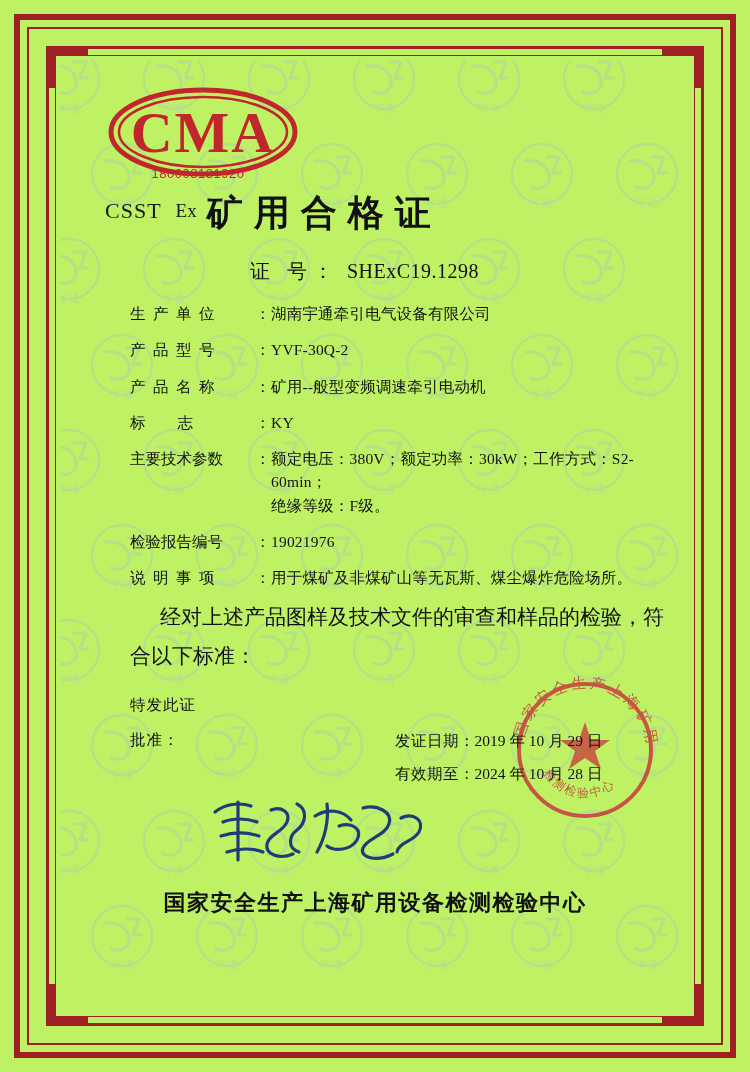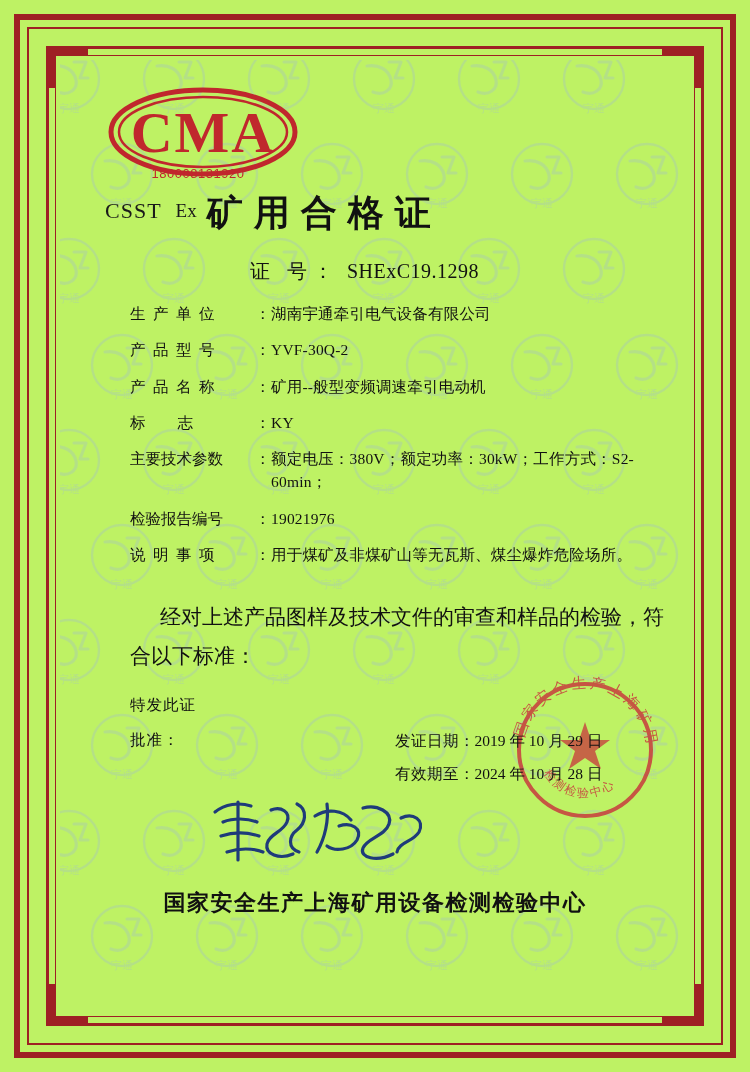--- a/index.html
+++ b/index.html
@@ -813,20 +813,21 @@
         <span class="field-label" style="letter-spacing:32px;">标志</span>
         <span class="field-colon">：</span>
         <span class="field-value">KY</span>
       </div>
 
       <div class="field-row">
         <span class="field-label">主要技术参数</span>
         <span class="field-colon">：</span>
         <span class="field-value">
           <span>额定电压：380V；额定功率：30kW；工作方式：S2-60min；</span>
+          <span class="line2">绝缘等级：F级。</span>
         </span>
       </div>
 
       <div class="field-row">
         <span class="field-label">检验报告编号</span>
         <span class="field-colon">：</span>
         <span class="field-value">19021976</span>
       </div>
 
       <div class="field-row">

